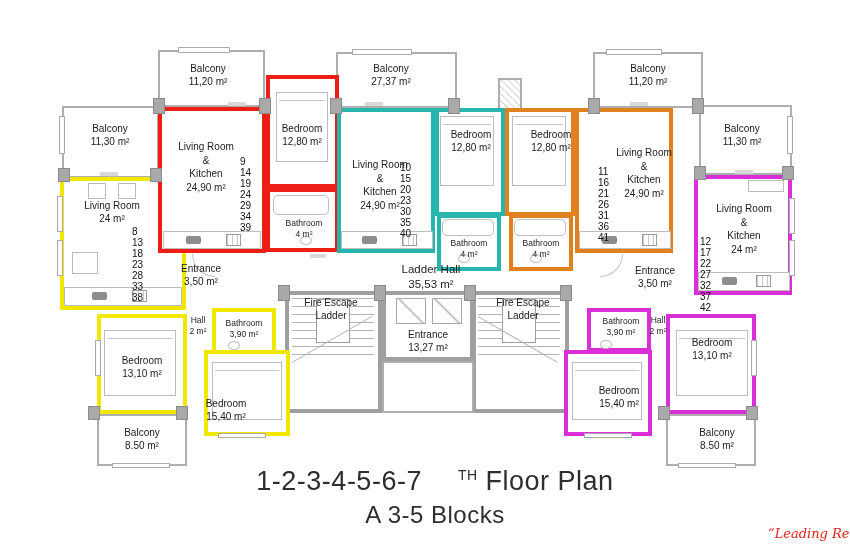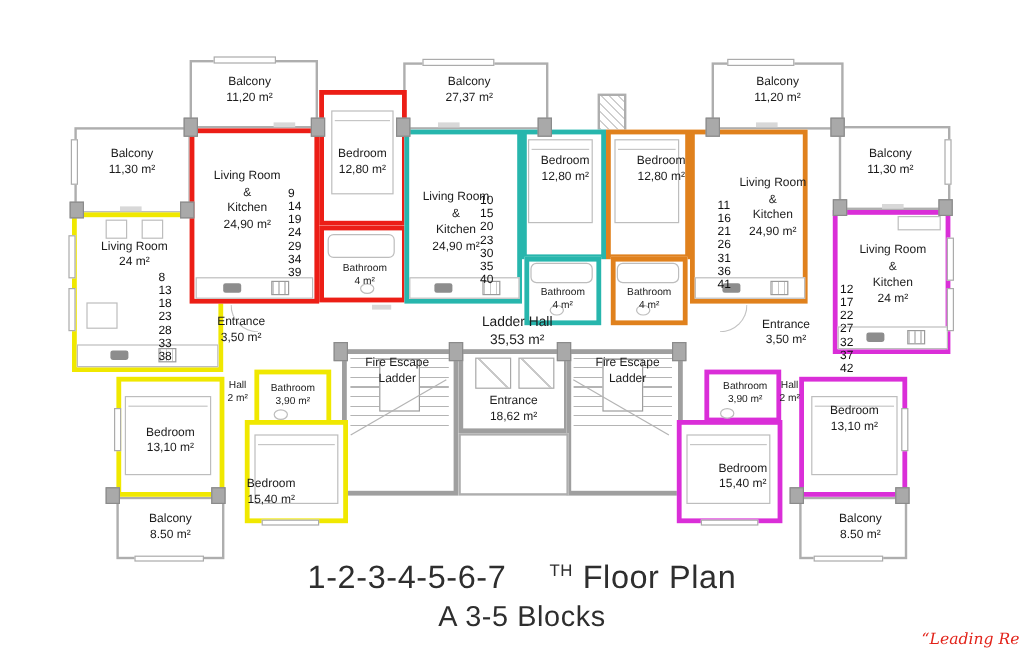--- a/index.html
+++ b/index.html
@@ -342,20 +342,20 @@
   <div class="lbl" style="left:290px;top:296px;width:82px;">
     <span>Fire Escape</span>
       <span>Ladder</span>
     </div>
   <div class="lbl" style="left:482px;top:296px;width:82px;">
     <span>Fire Escape</span>
       <span>Ladder</span>
     </div>
   <div class="lbl" style="left:386px;top:328px;width:84px;">
     <span>Entrance</span>
-      <span>18,62 m²</span>
+      <span>13,27 m²</span>
     </div>
 
   <div class="title1"><span style="display:inline;">1-2-3-4-5-6-7</span><sup>TH</sup><span style="display:inline;"> Floor Plan</span></div>
   <div class="title2">A 3-5 Blocks</div>
   <div class="tagline">“Leading Rea</div>
 
 </div>
 
 </body></html>

